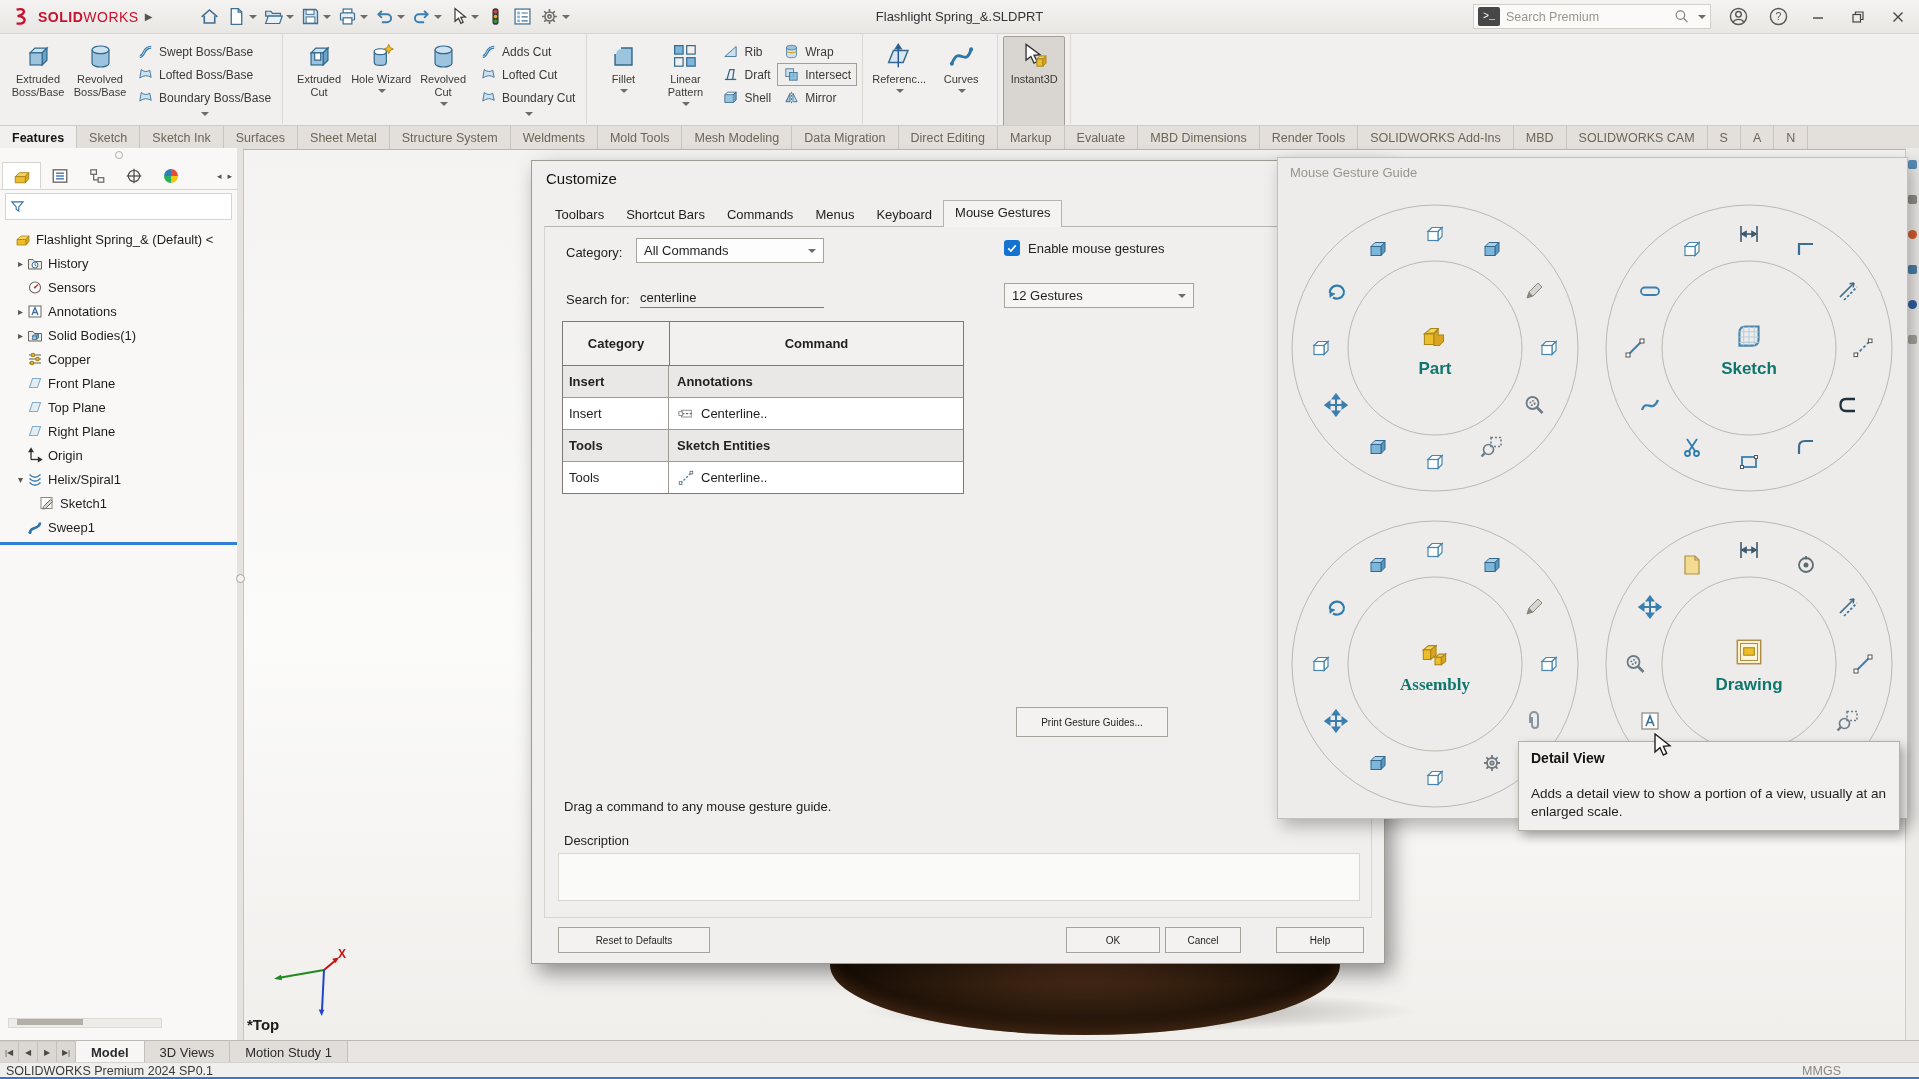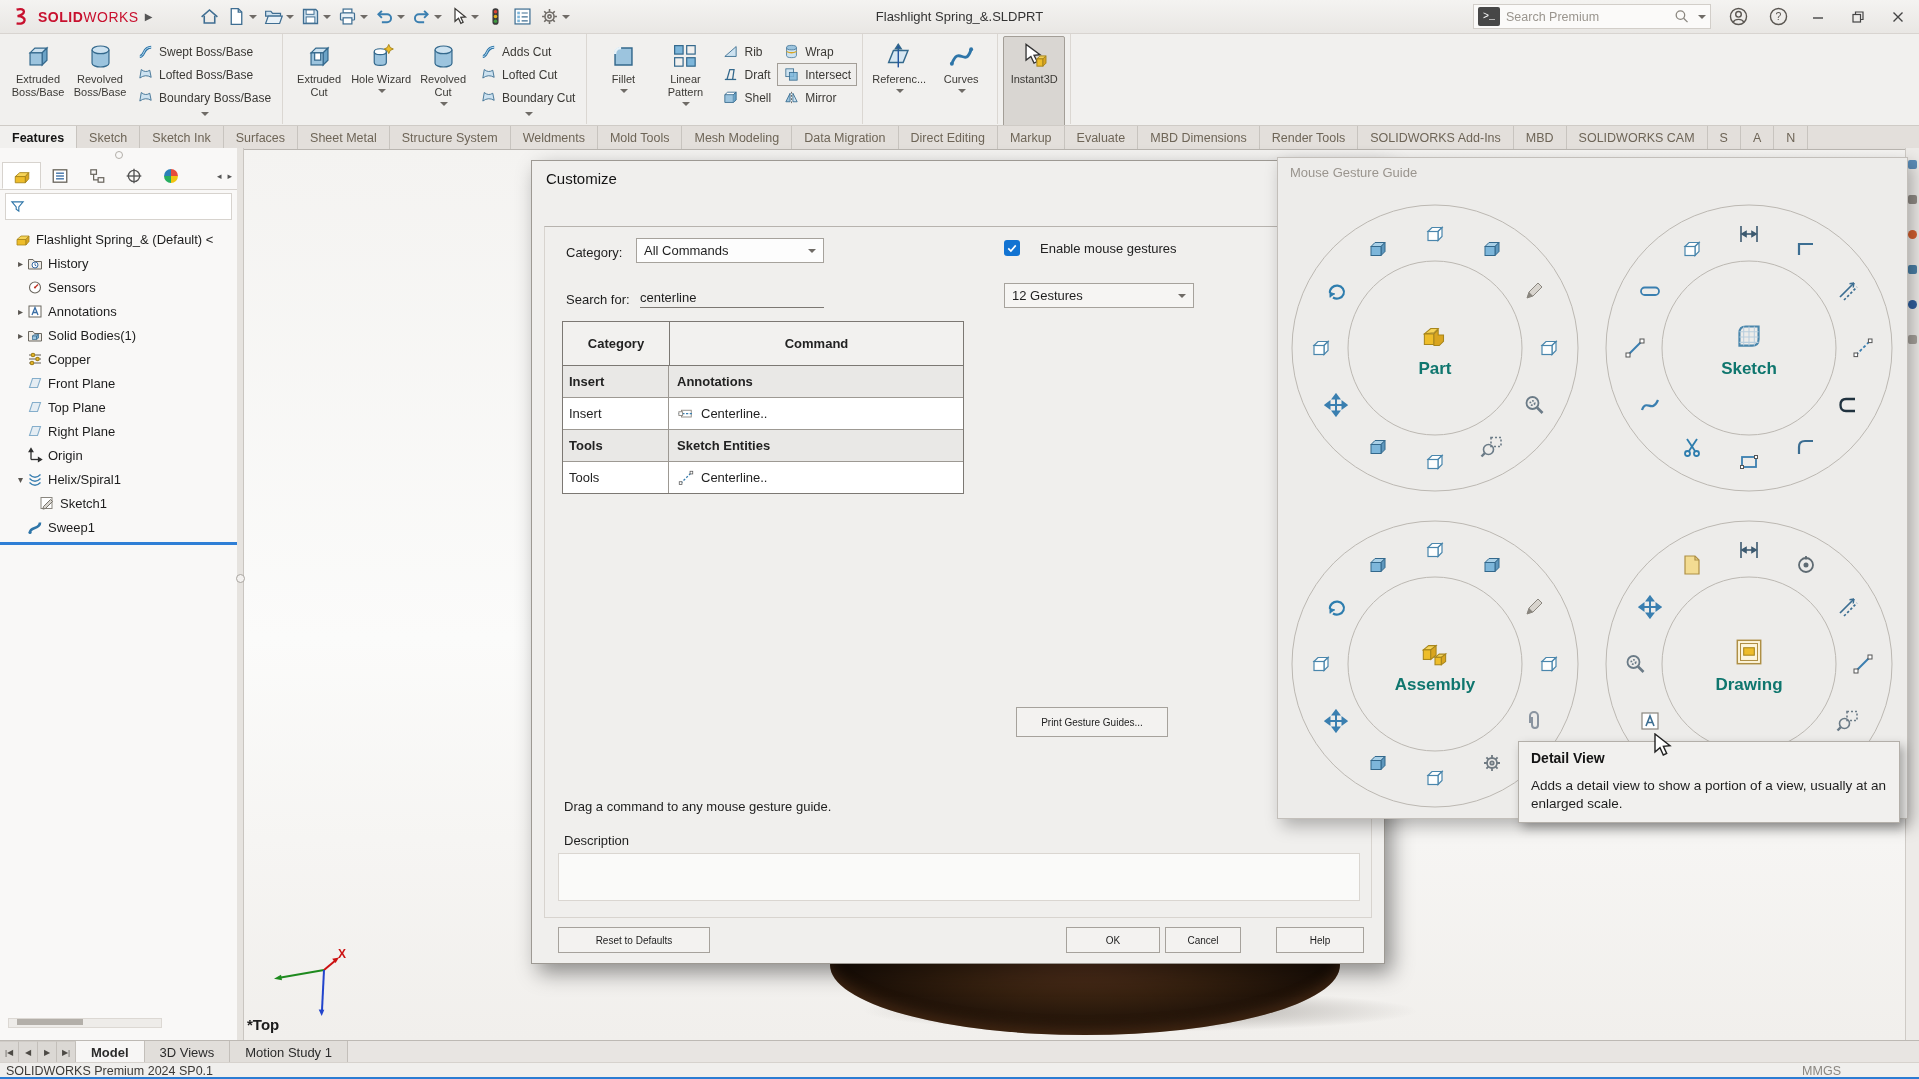--- a/index.html
+++ b/index.html
@@ -66,21 +66,21 @@
   
   .dlg{position:absolute;left:531px;top:160px;width:852px;height:802px;background:#f0efed;border:1px solid #9d9993;box-shadow:7px 9px 20px rgba(0,0,0,.42);z-index:10}
   .dlg-title{position:absolute;left:14px;top:9px;font-size:15px;color:#141414}
   .dtabs{position:absolute;left:12px;top:39px;display:flex;align-items:flex-end;height:27px}
   .dtab{padding:4px 11px 5px;font-size:13px;color:#1e1e1e}
   .dtab.active{background:#f4f3f1;border:1px solid #b7b3ae;border-bottom:none;padding-bottom:7px}
   .dpage{position:absolute;left:12px;top:65px;width:826px;height:690px;border-top:1px solid #b7b3ae;border-left:1px solid #d8d4cf;border-right:1px solid #d8d4cf;border-bottom:1px solid #d8d4cf;background:#f0efed}
   .dlbl{position:absolute;font-size:13px;color:#1e1e1e}
   .dropdown{position:absolute;height:25px;background:#fdfdfd;border:1px solid #a6a29c;display:flex;align-items:center;justify-content:space-between;padding:0 7px;font-size:13px;color:#1e1e1e;box-sizing:border-box}
   .uinput{position:absolute;height:22px;border-bottom:1px solid #7c7873;font-size:13px;color:#1e1e1e;display:flex;align-items:flex-end;padding-bottom:2px}
-  .chkrow{position:absolute;display:flex;align-items:center;gap:20px;font-size:13px}
+  .chkrow{position:absolute;display:flex;align-items:center;gap:8px;font-size:13px}
   .chk{width:16px;height:16px;background:#1273d2;border-radius:3px;display:flex;align-items:center;justify-content:center}
   .ctable{position:absolute;left:30px;top:160px;width:400px;border:1px solid #7c7873;background:#fff}
   .ctable .hrow{display:flex;height:43px;border-bottom:1px solid #7c7873;background:#f2f1ef;font-weight:bold;font-size:13px}
   .ctable .hc1{width:106px;border-right:1px solid #7c7873;display:flex;align-items:center;justify-content:center}
   .ctable .hc2{flex:1;display:flex;align-items:center;justify-content:center}
   .ctable .drow{display:flex;height:31px;border-bottom:1px solid #9d9993;font-size:13px}
   .ctable .drow:last-child{border-bottom:none}
   .ctable .c1{width:106px;border-right:1px solid #9d9993;display:flex;align-items:center;padding-left:6px;box-sizing:border-box}
   .ctable .c2{flex:1;display:flex;align-items:center;padding-left:8px;gap:6px}
   .ctable .drow.hdr{background:#e9e8e6;font-weight:bold}
@@ -90,21 +90,21 @@
   
   .gpanel{position:absolute;left:1277px;top:157px;width:629px;height:660px;background:#edecea;border:1px solid #c3bfba;box-shadow:5px 7px 16px rgba(0,0,0,.28);z-index:20;overflow:hidden}
   .gtitle{position:absolute;left:12px;top:7px;font-size:13px;color:#9a958e}
   .wheel{position:absolute;width:290px;height:290px}
   .wheel .rings{position:absolute;left:0;top:0}
   .wheel .clabel{position:absolute;left:0;width:290px;top:156px;text-align:center;font-size:17px;font-weight:bold;color:#0f766e}
   .wheel .cicon{position:absolute;left:128px;top:116px;width:34px;height:34px}
   .wicon{position:absolute;width:24px;height:24px}
   
   .gtip{position:absolute;left:1518px;top:741px;width:356px;background:#f1f0ee;border:1px solid #b3afa9;box-shadow:4px 5px 10px rgba(0,0,0,.3);z-index:30;padding:8px 12px 10px}
-  .gtip .t{font-size:14px;font-weight:bold;color:#141414;margin-bottom:11px}
+  .gtip .t{font-size:14px;font-weight:bold;color:#141414;margin-bottom:19px}
   .gtip .b{font-size:13.5px;color:#1e1e1e;line-height:1.3}
   .cursor{position:absolute;left:1652px;top:733px;z-index:40}
   
   .tstrip{position:absolute;right:0;top:148px;width:13px;bottom:39px;background:#edebe8;border-left:1px solid #cfcbc6;z-index:2;display:flex;flex-direction:column;align-items:center;gap:26px;padding-top:12px}
   .tstrip i{width:9px;height:9px;border-radius:2px;display:block}
   
   .btabs{position:absolute;left:0;top:1040px;width:100%;height:22px;background:#e8e5e2;border-top:1px solid #bdb9b4;display:flex;align-items:stretch;z-index:3}
   .navbtn{width:18px;display:flex;align-items:center;justify-content:center;font-size:8px;color:#4d4a45;background:#dbd8d4;border-right:1px solid #c3bfba;border-top:1px solid #cfcbc6}
   .btab{padding:0 15px;font-size:13px;color:#2b2b2b;display:flex;align-items:center;background:#e1deda;border-right:1px solid #c3bfba}
   .btab.active{background:#f7f6f5;font-weight:bold}
@@ -929,20 +929,28 @@
         <span class="thumb"></span>
       </div>
   </div>
   <div class="splitter">
       <span class="grip"></span>
     </div>
 
   <div class="dlg">
     <div class="dlg-title">Customize</div>
     <div class="dpage"></div>
+    <div class="dtabs" id="dialog-tabs">
+        <div class="dtab">Toolbars</div>
+        <div class="dtab">Shortcut Bars</div>
+        <div class="dtab">Commands</div>
+        <div class="dtab">Menus</div>
+        <div class="dtab">Keyboard</div>
+        <div class="dtab active">Mouse Gestures</div>
+      </div>
 
     <div class="dlbl" style="left:34px;top:84px">Category:</div>
     <div class="dropdown" style="left:104px;top:77px;width:188px">
       <span>All Commands</span>
         <span class="caret"></span>
     </div>
 
     <div class="chkrow" style="left:472px;top:79px">
       <span class="chk">
         <svg width="12" height="12" viewBox="0 0 16 16">
@@ -1146,21 +1154,21 @@
           <svg viewBox="0 0 24 24">
             <use href="#g-slot"></use>
           </svg>
         </div>
         <div class="wicon" style="left: 76px; top: 34.2731px;">
           <svg viewBox="0 0 24 24">
             <use href="#g-cube_wire"></use>
           </svg>
         </div>
       </div>
-      <div class="wheel" style="left: 12px; top: 361px;">
+      <div class="wheel" style="left: 12px; top: 361px; font-family: Liberation Serif, serif;">
         <svg width="290" height="290" class="rings">
           <circle cx="145" cy="145" r="143" fill="none" stroke="#bcb8b2" stroke-width="1"></circle>
           <circle cx="145" cy="145" r="87" fill="none" stroke="#bcb8b2" stroke-width="1"></circle>
         </svg>
         <svg viewBox="0 0 32 32" class="cicon">
           <use href="#g-center_assembly"></use>
         </svg>
         <div class="clabel">Assembly</div>
         <div class="wicon" style="left: 133px; top: 19px;">
           <svg viewBox="0 0 24 24">

